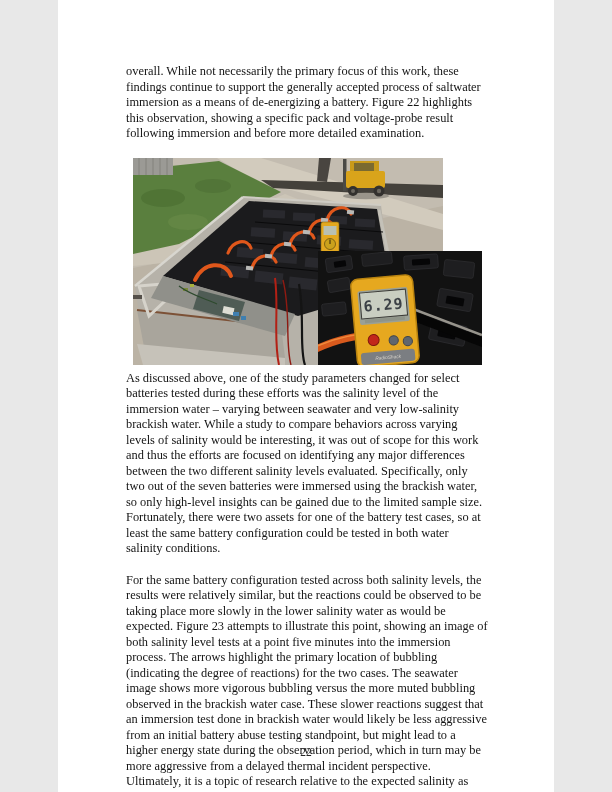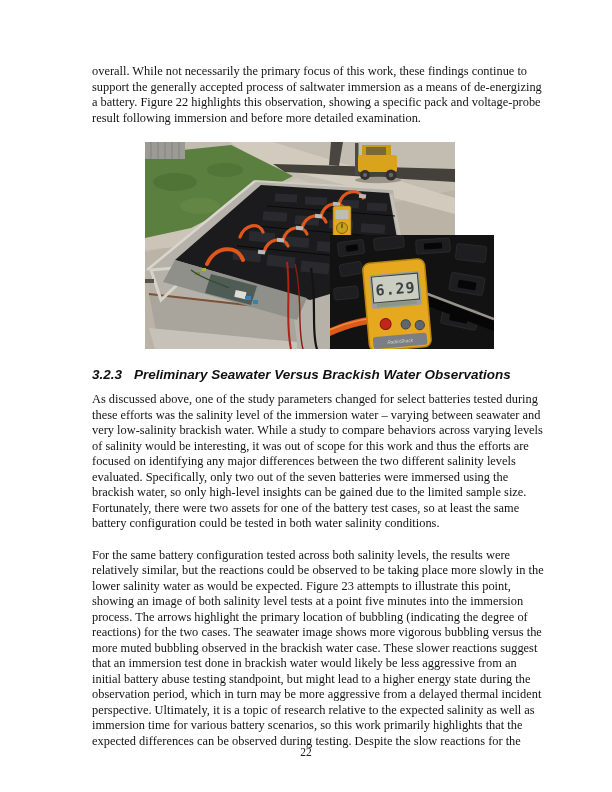--- a/index.html
+++ b/index.html
@@ -1,22 +1,22 @@
 <!DOCTYPE html>
 <html><head>
 <meta charset="utf-8">
 <style>
   html,body{margin:0;padding:0;background:#e8e8e8;}
   .page{
     position:relative;
-    width:612px;height:792px;
+    width:496px;height:792px;
     margin:0 auto;
     background:#ffffff;
     box-sizing:border-box;
-    padding:64px 66px 0 92px;
+    padding:64px 66px 0 68px;
     font-family:"Liberation Serif", serif;
     color:#111;
     overflow:hidden;
   }
   .body-text{
     margin:0 0 16px 0;
     font-size:12.4px;
     line-height:15.5px;
     text-align:left;
     color:#131313;
@@ -224,23 +224,19 @@
           <circle cx="74" cy="90" r="4.6" fill="#5f666e" stroke="#3e444b" stroke-width="1"></circle>
           <circle cx="88" cy="92" r="4.6" fill="#5f666e" stroke="#3e444b" stroke-width="1"></circle>
           <rect x="40" y="100" width="54" height="12" rx="3" fill="#7b7e82"></rect>
           <text x="67" y="108" text-anchor="middle" font-family="Liberation Sans, sans-serif" font-size="4.8" font-style="italic" fill="#d8d4cc">RadioShack</text>
         </g>
       </svg>
 
     </div>
   </figure>
 
-  <h3 class="section-heading">
-    <span class="section-number">3.2.3</span>
-    <span>Preliminary Seawater Versus Brackish Water Observations</span>
-  </h3>
 
   <p class="body-text">As discussed above, one of the study parameters changed for select batteries tested during these efforts was the salinity level of the immersion water – varying between seawater and very low-salinity brackish water. While a study to compare behaviors across varying levels of salinity would be interesting, it was out of scope for this work and thus the efforts are focused on identifying any major differences between the two different salinity levels evaluated. Specifically, only two out of the seven batteries were immersed using the brackish water, so only high-level insights can be gained due to the limited sample size. Fortunately, there were two assets for one of the battery test cases, so at least the same battery configuration could be tested in both water salinity conditions.</p>
   <p class="body-text">For the same battery configuration tested across both salinity levels, the results were relatively similar, but the reactions could be observed to be taking place more slowly in the lower salinity water as would be expected. Figure 23 attempts to illustrate this point, showing an image of both salinity level tests at a point five minutes into the immersion process. The arrows highlight the primary location of bubbling (indicating the degree of reactions) for the two cases. The seawater image shows more vigorous bubbling versus the more muted bubbling observed in the brackish water case. These slower reactions suggest that an immersion test done in brackish water would likely be less aggressive from an initial battery abuse testing standpoint, but might lead to a higher energy state during the observation period, which in turn may be more aggressive from a delayed thermal incident perspective. Ultimately, it is a topic of research relative to the expected salinity as well as immersion time for various battery scenarios, so this work primarily highlights that the expected differences can be observed during testing. Despite the slow reactions for the</p>
 
   <div class="page-number">22</div>
 
 </div>
 
 </body></html>

